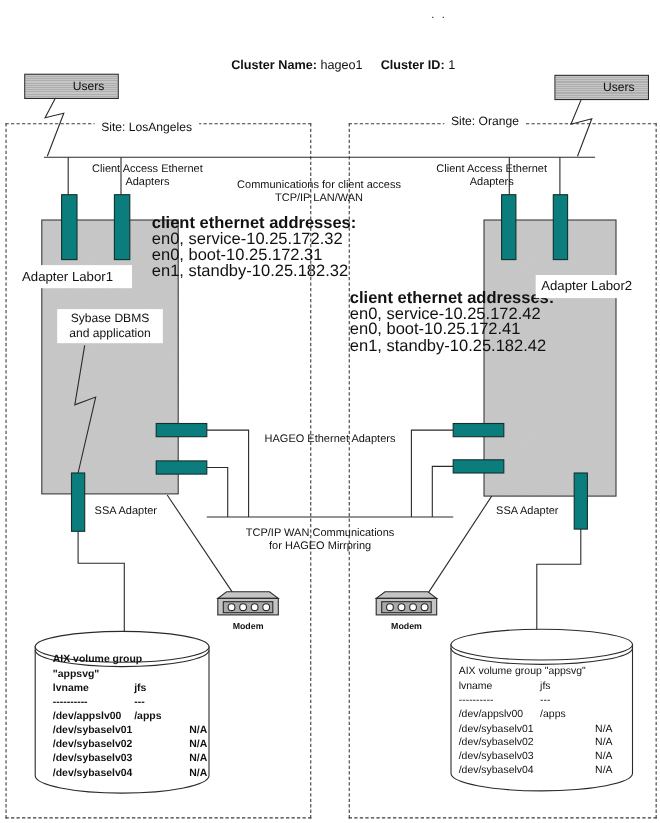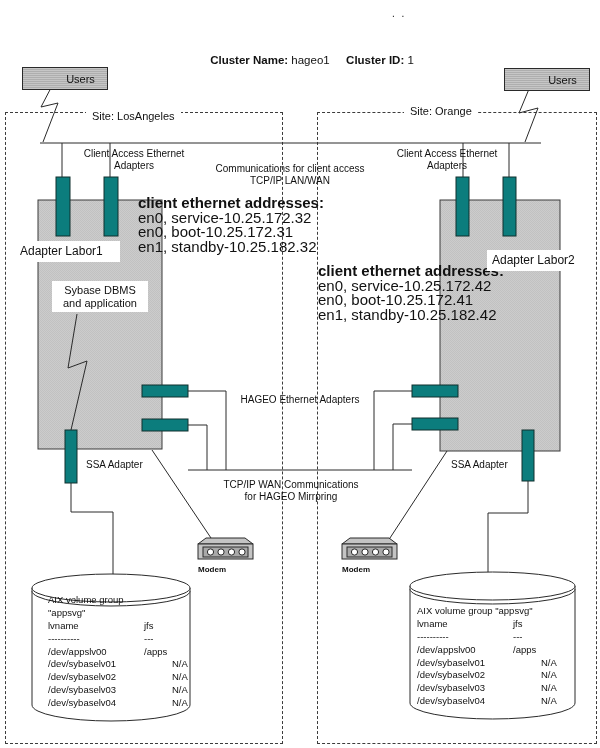--- a/index.html
+++ b/index.html
@@ -16,23 +16,23 @@
   
   .usersbox{position:absolute;width:53px;height:21px;border:1px solid #2a2a2a;
             background:repeating-linear-gradient(0deg,#c6c6c6 0 1px,#aeaeae 1px 2px);
             font-size:11px;display:flex;align-items:center;justify-content:center;padding-left:31px;}
   
   .addr{position:absolute;font-size:15px;line-height:14.5px;white-space:nowrap;}
   .addr .hd{font-weight:bold;}
   
   .disk{position:absolute;font-size:9.5px;line-height:12.9px;white-space:nowrap;}
   .disk .row{position:relative;height:12.9px;}
-  .disk .c2{position:absolute;left:74px;top:0;margin-left:22px;}
+  .disk .c2{position:absolute;left:74px;top:0;}
   .disk .c3{position:absolute;left:124px;top:0;}
-  .modemlbl{position:absolute;width:55px;text-align:left;font-size:8px;font-weight:bold;}
+  .modemlbl{position:absolute;width:55px;text-align:center;font-size:8px;font-weight:bold;}
   svg{position:absolute;left:0;top:0;}
   .wire{stroke:#2a2a2a;stroke-width:1;fill:none;}
   .sysbox{fill:url(#dither);stroke:#3a3a3a;stroke-width:1;}
   .adapter{fill:var(--adapter_teal,#0c7d7d);stroke:#10312e;stroke-width:1;}
   .cyl{fill:#fff;stroke:#2a2a2a;stroke-width:1;}
   .modembody{fill:var(--modem_gray,#c4c4c4);stroke:#2a2a2a;stroke-width:1;}
   .modempanel{fill:#a9a9a9;stroke:#2a2a2a;stroke-width:1;}
   .modemled{fill:#fff;stroke:#2a2a2a;stroke-width:1;}
   .dots{font-size:10px;letter-spacing:2px;}
 </style>
@@ -182,21 +182,21 @@
     <div>TCP/IP WAN Communications</div>
     <div>for HAGEO Mirrpring</div>
   </div>
 
   <div class="abs lbl" style="left:86px;top:459px;">SSA Adapter</div>
   <div class="abs lbl" style="left:451px;top:459px;">SSA Adapter</div>
 
   <div class="modemlbl" style="left:198px;top:565px;">Modem</div>
   <div class="modemlbl" style="left:342px;top:565px;">Modem</div>
 
-  <div class="disk" style="left:48px;top:594px;">
+  <div class="disk" style="left:48px;top:594px;font-weight:bold;">
     <div class="row">AIX volume group</div>
     <div class="row">"appsvg"</div>
     <div class="row">
       <span>lvname</span>
       <span class="c2">jfs</span>
     </div>
     <div class="row">
       <span>----------</span>
       <span class="c2">---</span>
     </div>

